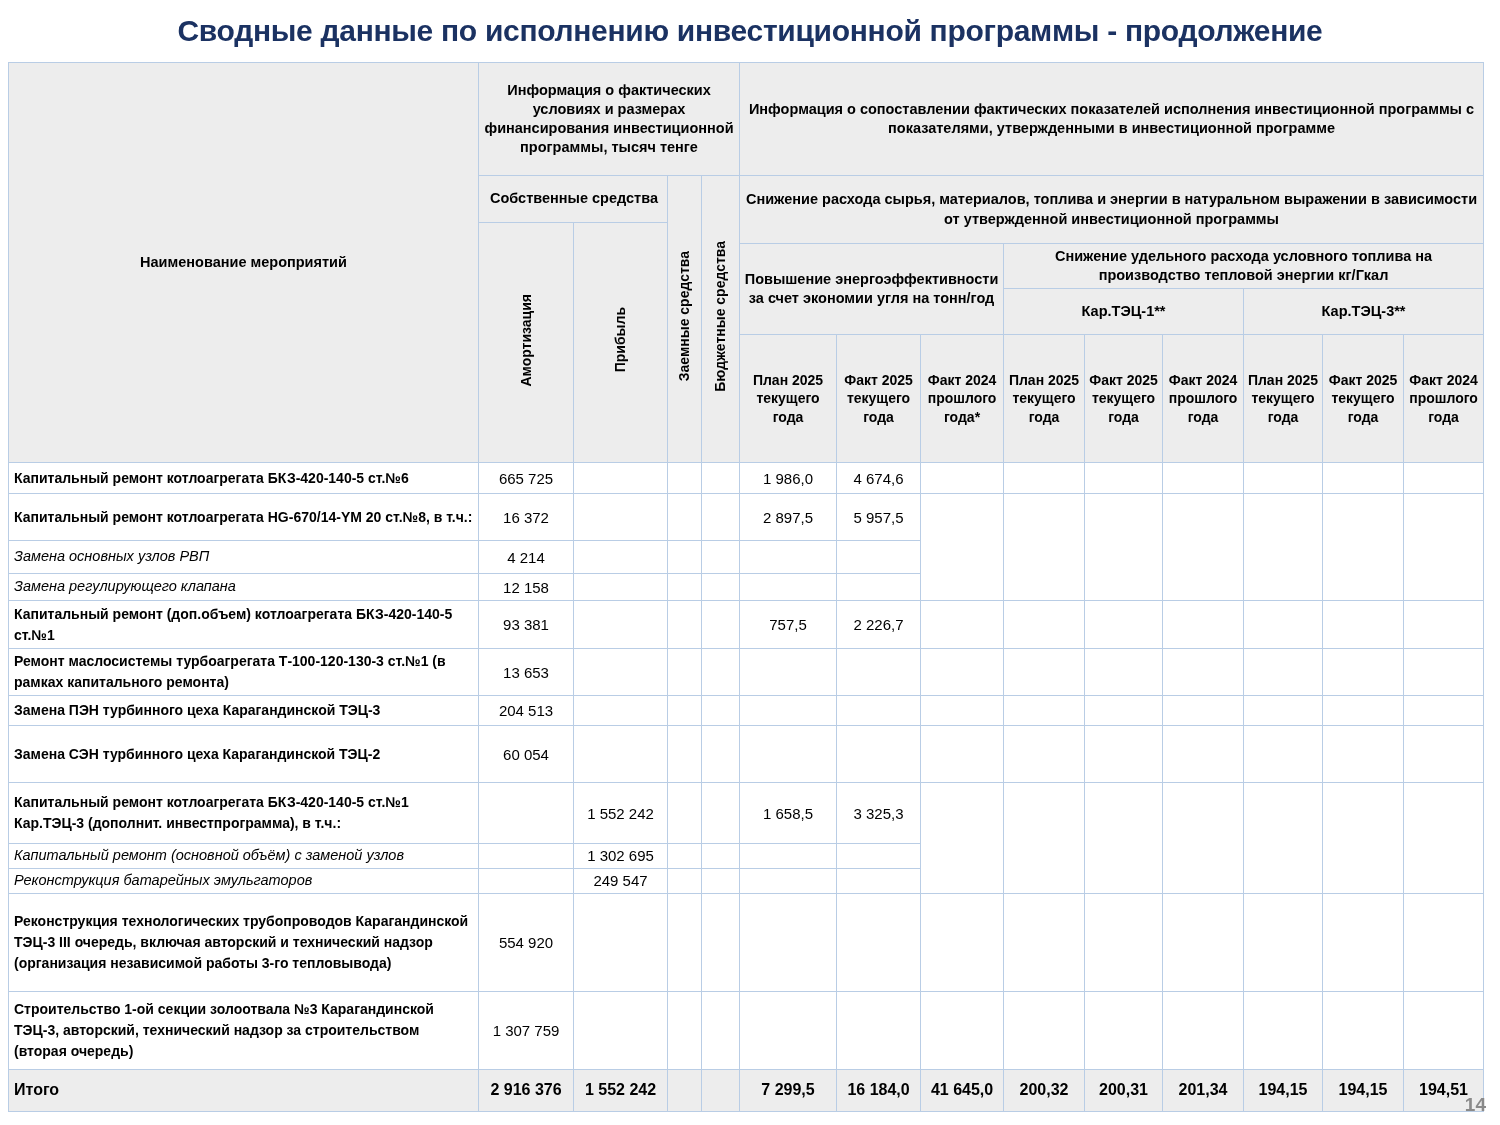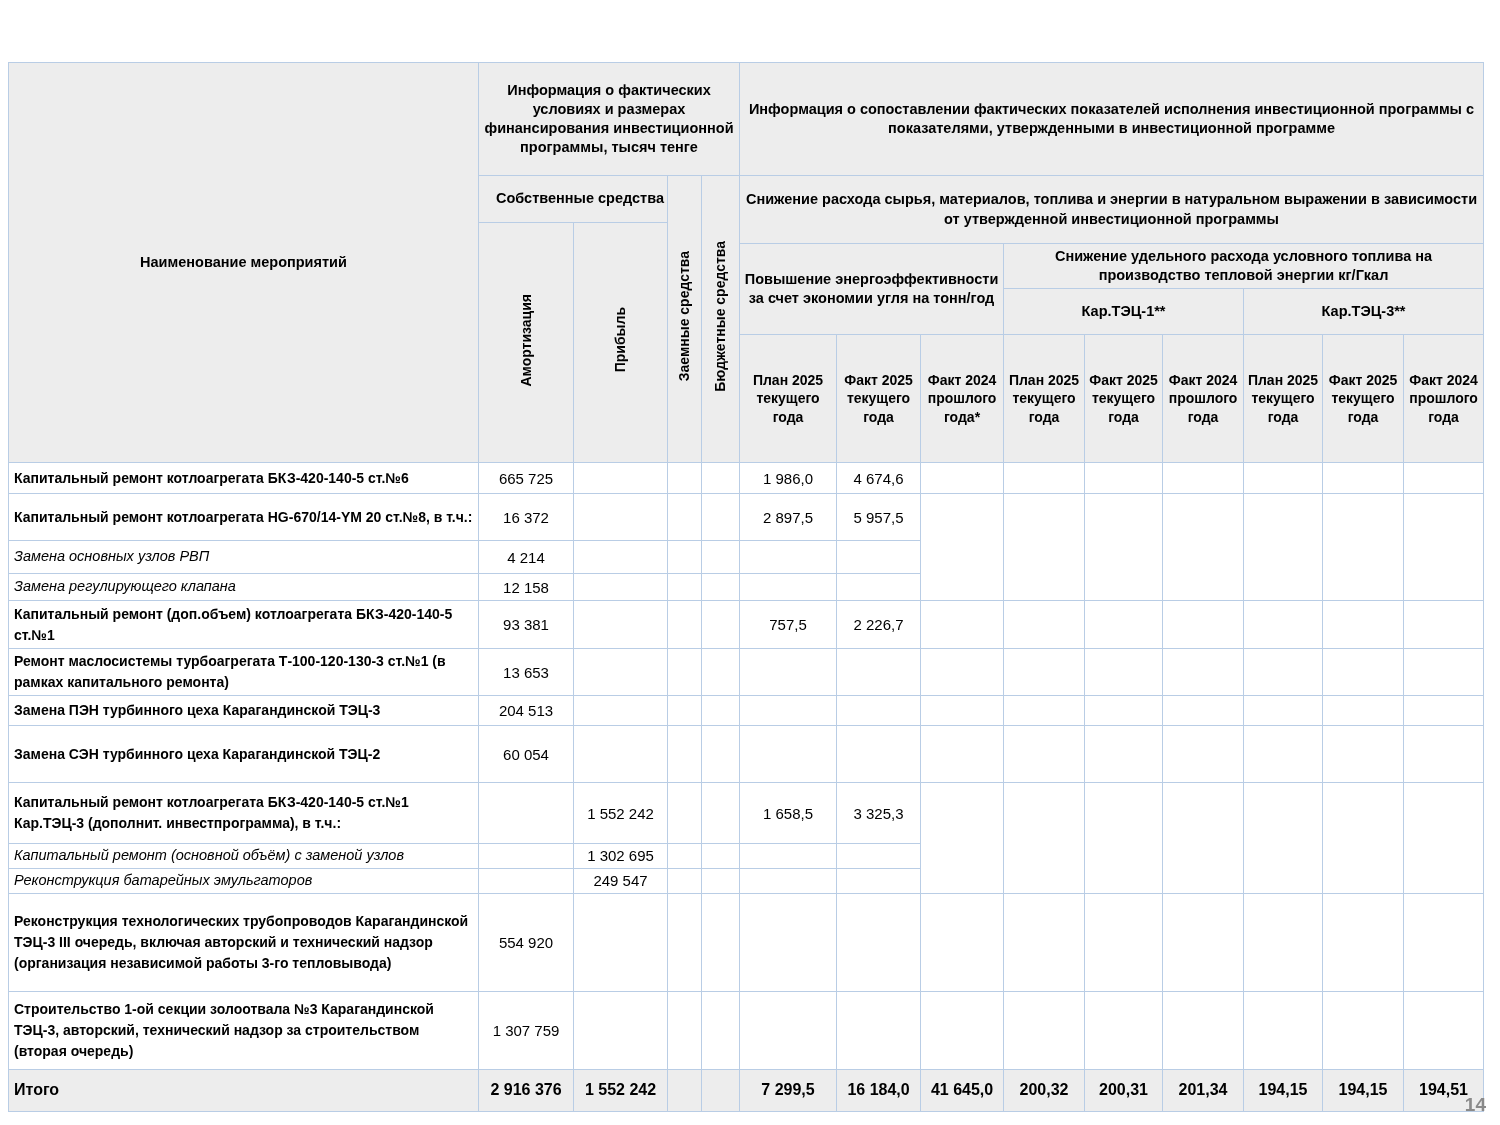--- a/index.html
+++ b/index.html
@@ -7,36 +7,37 @@
         font-family:"Liberation Sans","DejaVu Sans",sans-serif;color:#000;}
   .title{position:absolute;left:0;top:14px;width:100%;text-align:center;
          font-size:30px;font-weight:bold;color:#1b3262;letter-spacing:-0.3px;}
   table.tbl{position:absolute;left:8px;top:62px;width:1475px;
             border-collapse:collapse;table-layout:fixed;}
   .tbl td{border:1px solid #b9cde5;vertical-align:middle;overflow:hidden;
           padding:0;box-sizing:border-box;}
   .hd{background:#ededed;font-weight:bold;text-align:center;
       font-size:14.5px;line-height:1.32;padding:2px 3px !important;margin-top:9px;}
   .hd.small{font-size:14px;}
-  .hd.left{text-align:right;padding-left:5px !important;}
+  .hd.left{text-align:center;padding-left:5px !important;}
   .vtext{writing-mode:vertical-rl;transform:rotate(180deg);white-space:nowrap;
          font-weight:bold;font-size:14px;display:inline-block;}
   .name{text-align:left;font-weight:bold;font-size:14px;line-height:1.5;
         padding:1px 5px !important;}
   .name.it{font-style:italic;font-weight:normal;font-size:14.5px;}
   .num{text-align:center;font-size:15px;white-space:nowrap;}
   tr.total td{background:#ededed;font-weight:bold;font-size:16px;}
   tr.total td.name{font-size:16px;line-height:1.2;}
   .pagenum{position:absolute;right:14px;top:1094px;font-size:19px;
            font-weight:bold;color:#8a8a8a;}
 </style>
 </head>
 <body>
 
 <div class="page">
+  <div class="title">Сводные данные по исполнению инвестиционной программы - продолжение</div>
 
   <table class="tbl">
     <colgroup>
       <col style="width:470px">
         <col style="width:95px">
         <col style="width:94px">
       <col style="width:34px">
         <col style="width:38px">
         <col style="width:97px">
       <col style="width:84px">

